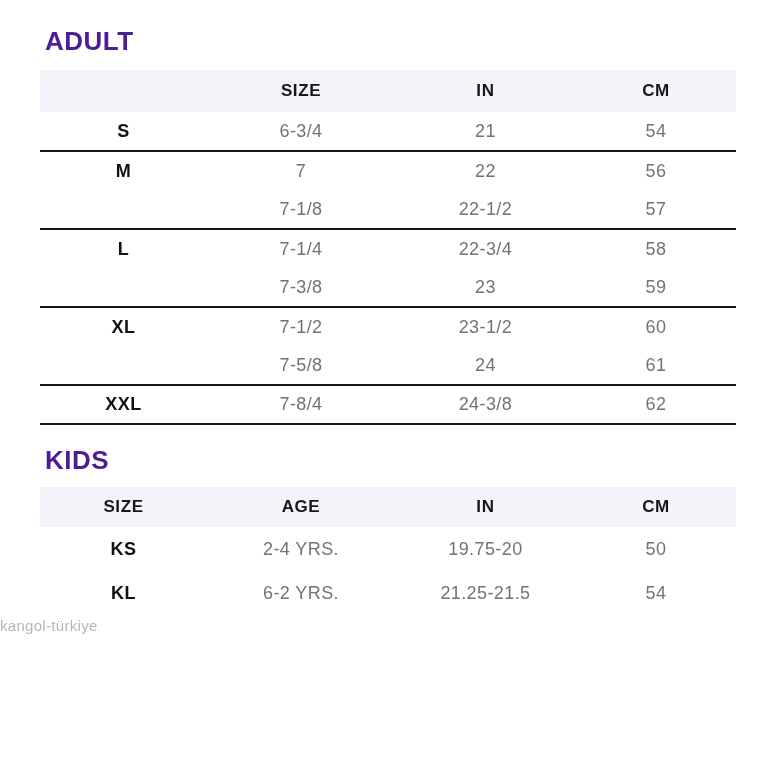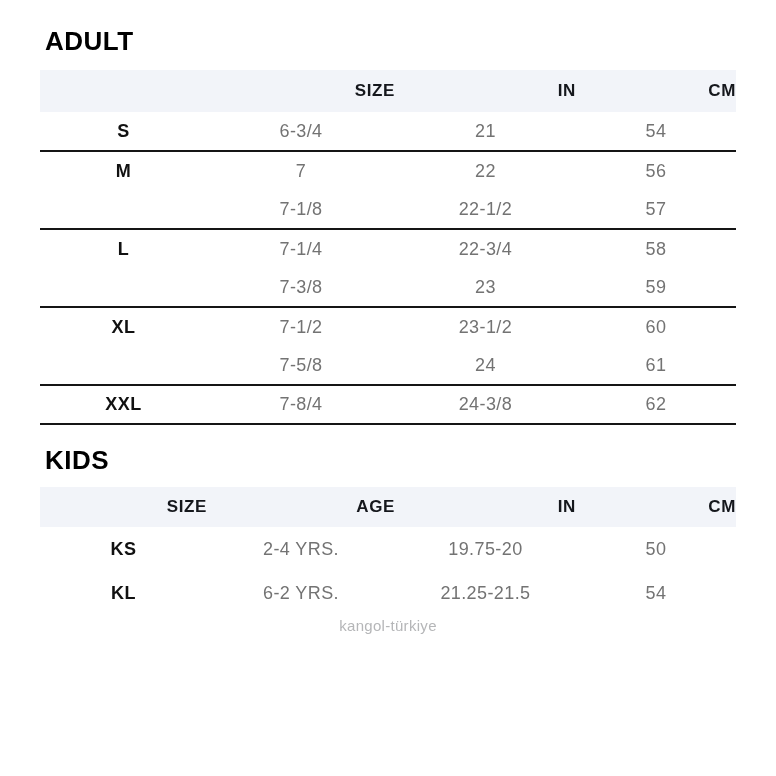--- a/index.html
+++ b/index.html
@@ -7,41 +7,41 @@
   body {
     font-family: "Liberation Sans", sans-serif;
     color: #3c3c3c;
     padding-top: 26px;
   }
   .section-title {
     font-size: 26px;
     line-height: 30px;
     font-weight: 800;
     letter-spacing: 0.5px;
-    color: #000000;
+    color: #4c1d95;
     margin: 0 0 14px 45px;
   }
   .section-title.kids { margin-top: 20px; margin-bottom: 12px; }
   table {
     width: 696px;
     margin-left: 40px;
     border-collapse: collapse;
     table-layout: fixed;
   }
   col.c1 { width: 24%; }
   col.c2 { width: 27%; }
   col.c3 { width: 26%; }
   col.c4 { width: 23%; }
   th {
     background: #f2f4f9;
     font-size: 17px;
     font-weight: 700;
     letter-spacing: 0.6px;
     color: #15171c;
-    text-align: right;
+    text-align: center;
     height: 42px;
     vertical-align: middle;
   }
   td {
     text-align: center;
     vertical-align: middle;
     font-size: 18px;
     font-weight: 400;
     letter-spacing: 0.4px;
     color: #737373;
@@ -50,21 +50,21 @@
   .adult-table tbody.size-group { border-bottom: 2px solid #151515; }
   td.size-label {
     font-weight: 700;
     font-size: 18px;
     letter-spacing: 0.5px;
     color: #111111;
   }
   .kids-table th { height: 40px; }
   .kids-table td { height: 44px; }
   .watermark {
-    text-align: center;
+    text-align: left;
     font-size: 15px;
     letter-spacing: 0.3px;
     color: #b5b6b8;
     margin-top: 2px;
   }
 </style>
 </head>
 <body>
 
 <h1 class="section-title">ADULT</h1>

